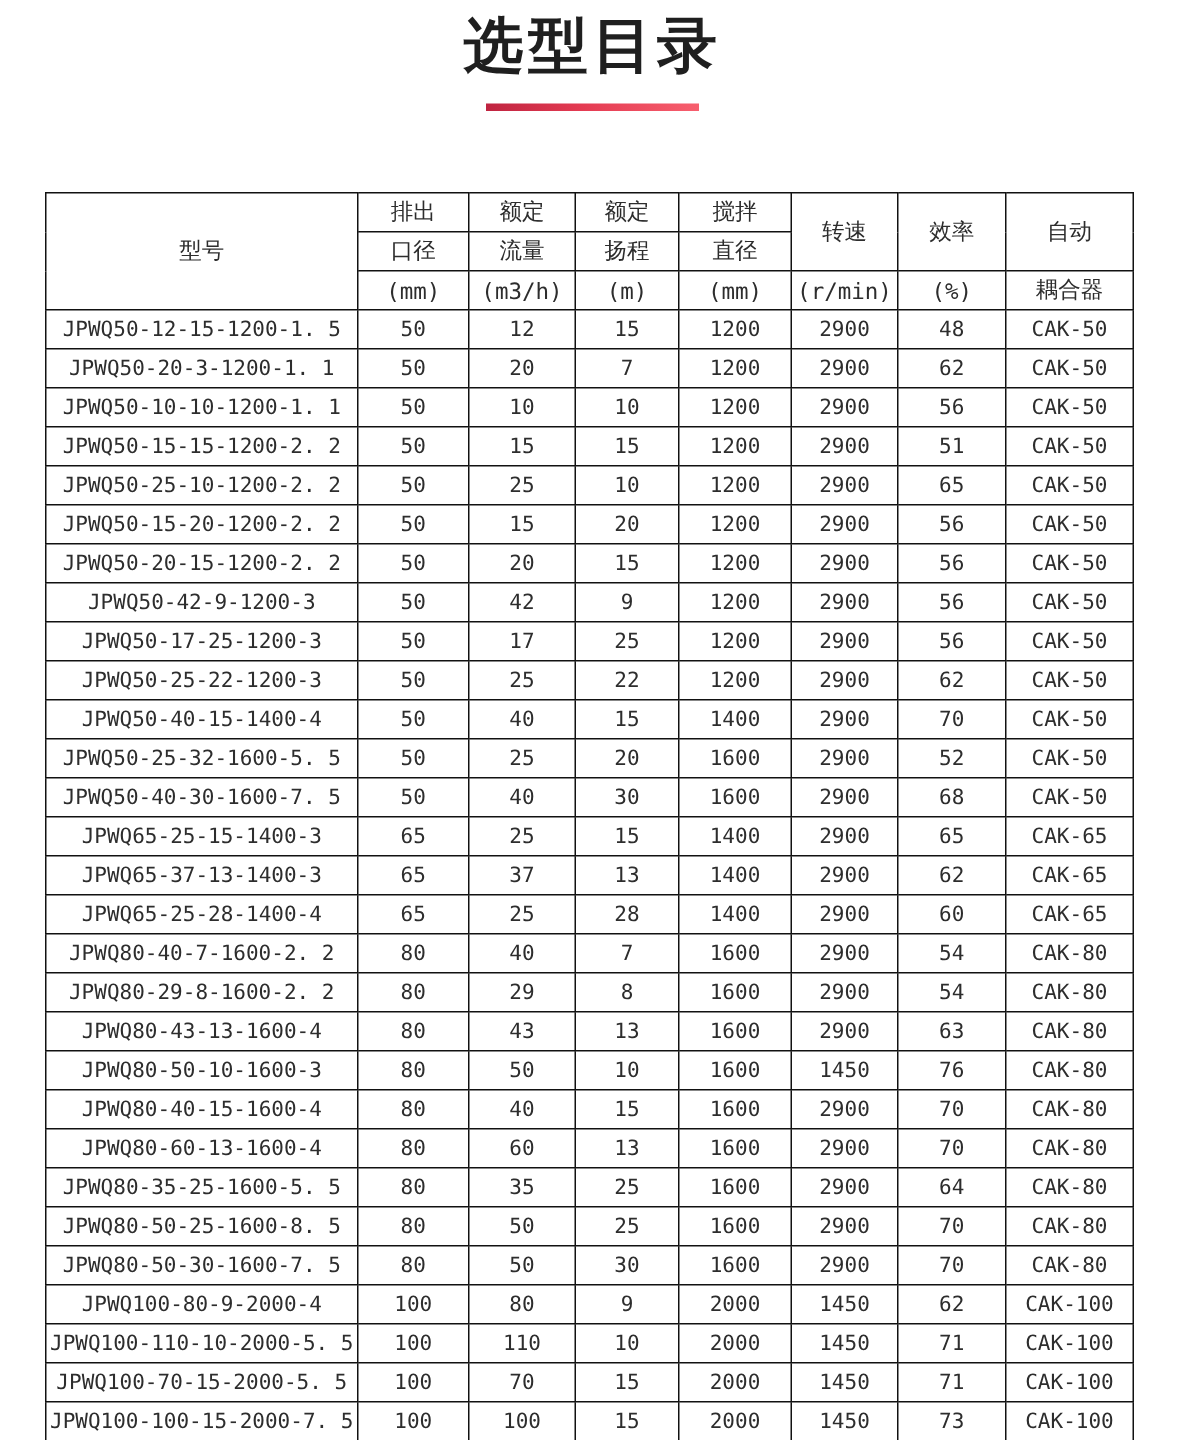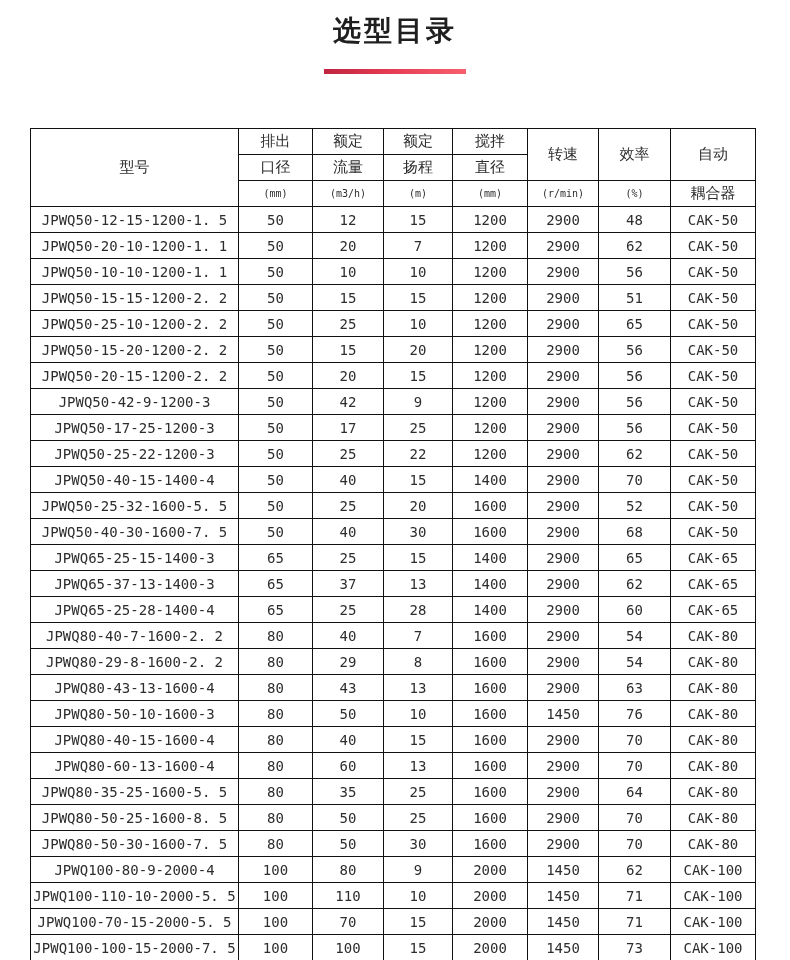--- a/index.html
+++ b/index.html
@@ -14,21 +14,21 @@
     background: #ffffff;
     overflow: hidden;
     font-family: "DejaVu Sans Mono", "DejaVu Sans", sans-serif;
   }
   .page-title {
     margin: 0;
     padding-top: 8px;
     height: 50px;
     text-align: center;
     font-family: "DejaVu Sans", "Liberation Sans", sans-serif;
-    font-size: 28px;
+    font-size: 40px;
     line-height: 46px;
     font-weight: bold;
     color: #1f1f1f;
     letter-spacing: 3px;
   }
   .title-underline {
     width: 142px;
     height: 5px;
     margin: 11px auto 0 auto;
     background: linear-gradient(90deg, #bf2440 0%, #e43b52 45%, #f75f6e 100%);
@@ -52,21 +52,21 @@
     white-space: nowrap;
   }
   .catalog-table thead tr { height: 26px; }
   .catalog-table tbody tr { height: 26px; }
   .hdr-cn {
     font-size: 15px;
     font-family: "DejaVu Sans", "Liberation Sans", sans-serif;
     color: #2d2d2d;
   }
   .hdr-unit {
-    font-size: 10px;
+    font-size: 15px;
     font-family: "DejaVu Sans Mono", "DejaVu Sans", sans-serif;
     color: #2d2d2d;
     margin-left: 43px;
   }
   .catalog-table tbody td {
     font-size: 14px;
     font-family: "DejaVu Sans Mono", "DejaVu Sans", sans-serif;
   }
 </style>
 </head>
@@ -120,21 +120,21 @@
           <td>JPWQ50-12-15-1200-1. 5</td>
           <td>50</td>
           <td>12</td>
           <td>15</td>
           <td>1200</td>
           <td>2900</td>
           <td>48</td>
           <td>CAK-50</td>
         </tr>
         <tr>
-          <td>JPWQ50-20-10-1200-1. 1</td>
+          <td>JPWQ50-20-3-1200-1. 1</td>
           <td>50</td>
           <td>20</td>
           <td>7</td>
           <td>1200</td>
           <td>2900</td>
           <td>62</td>
           <td>CAK-50</td>
         </tr>
         <tr>
           <td>JPWQ50-10-10-1200-1. 1</td>

